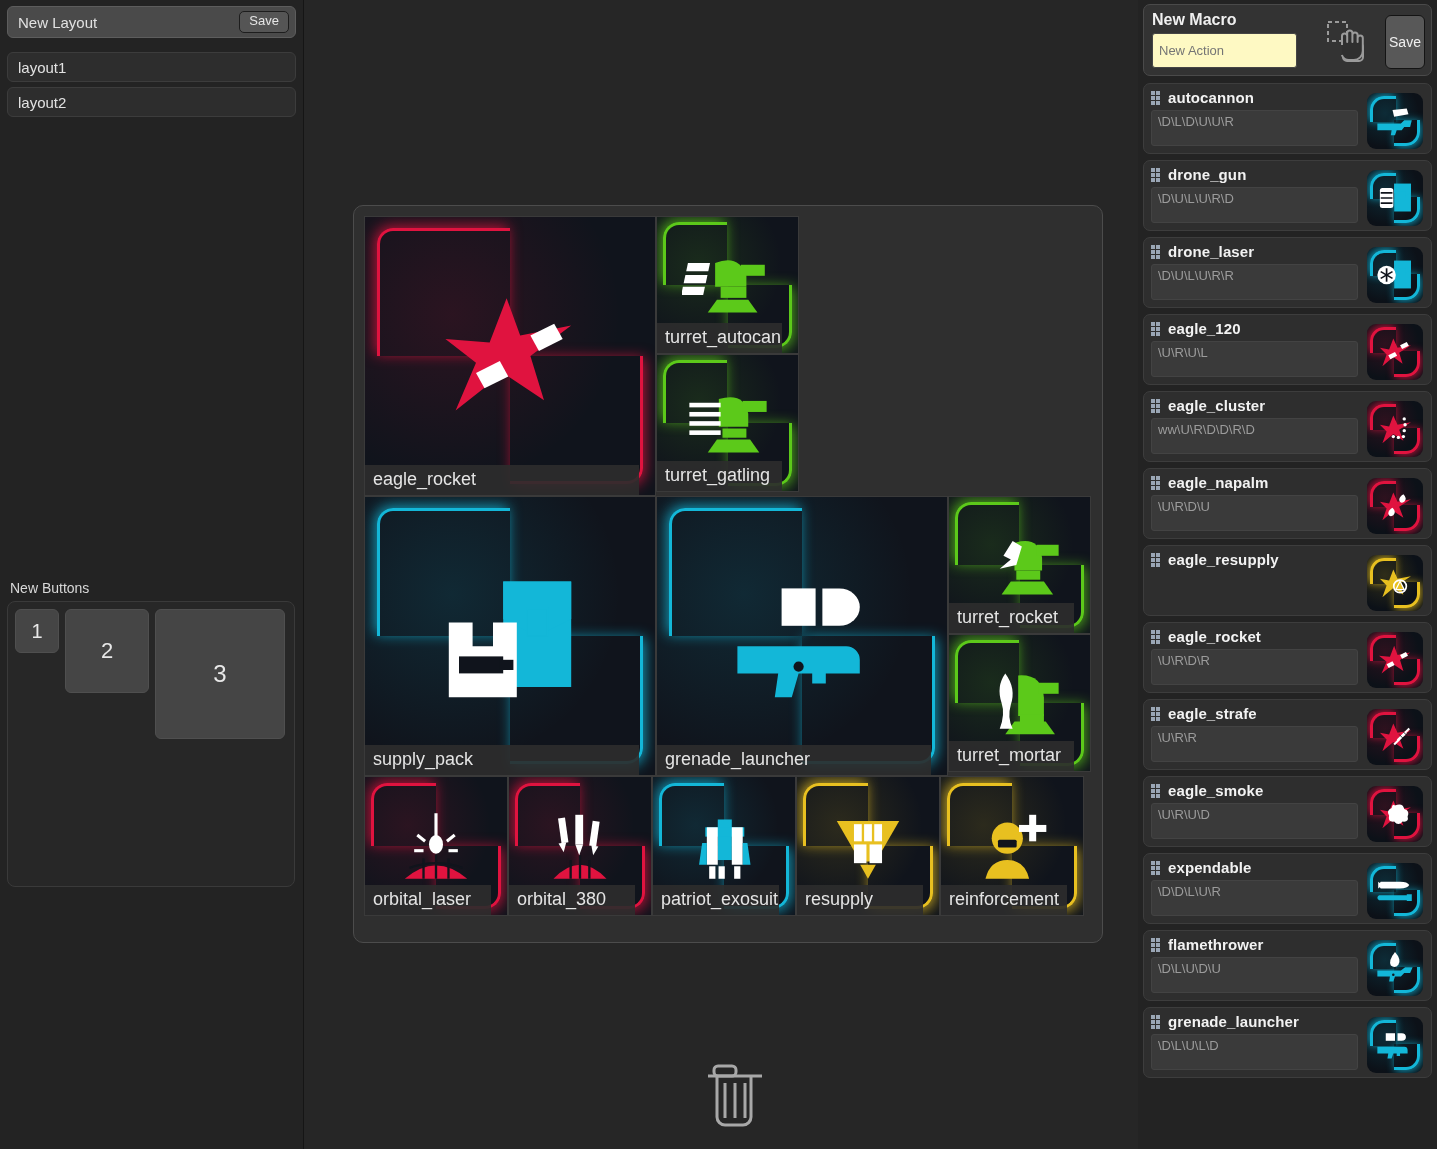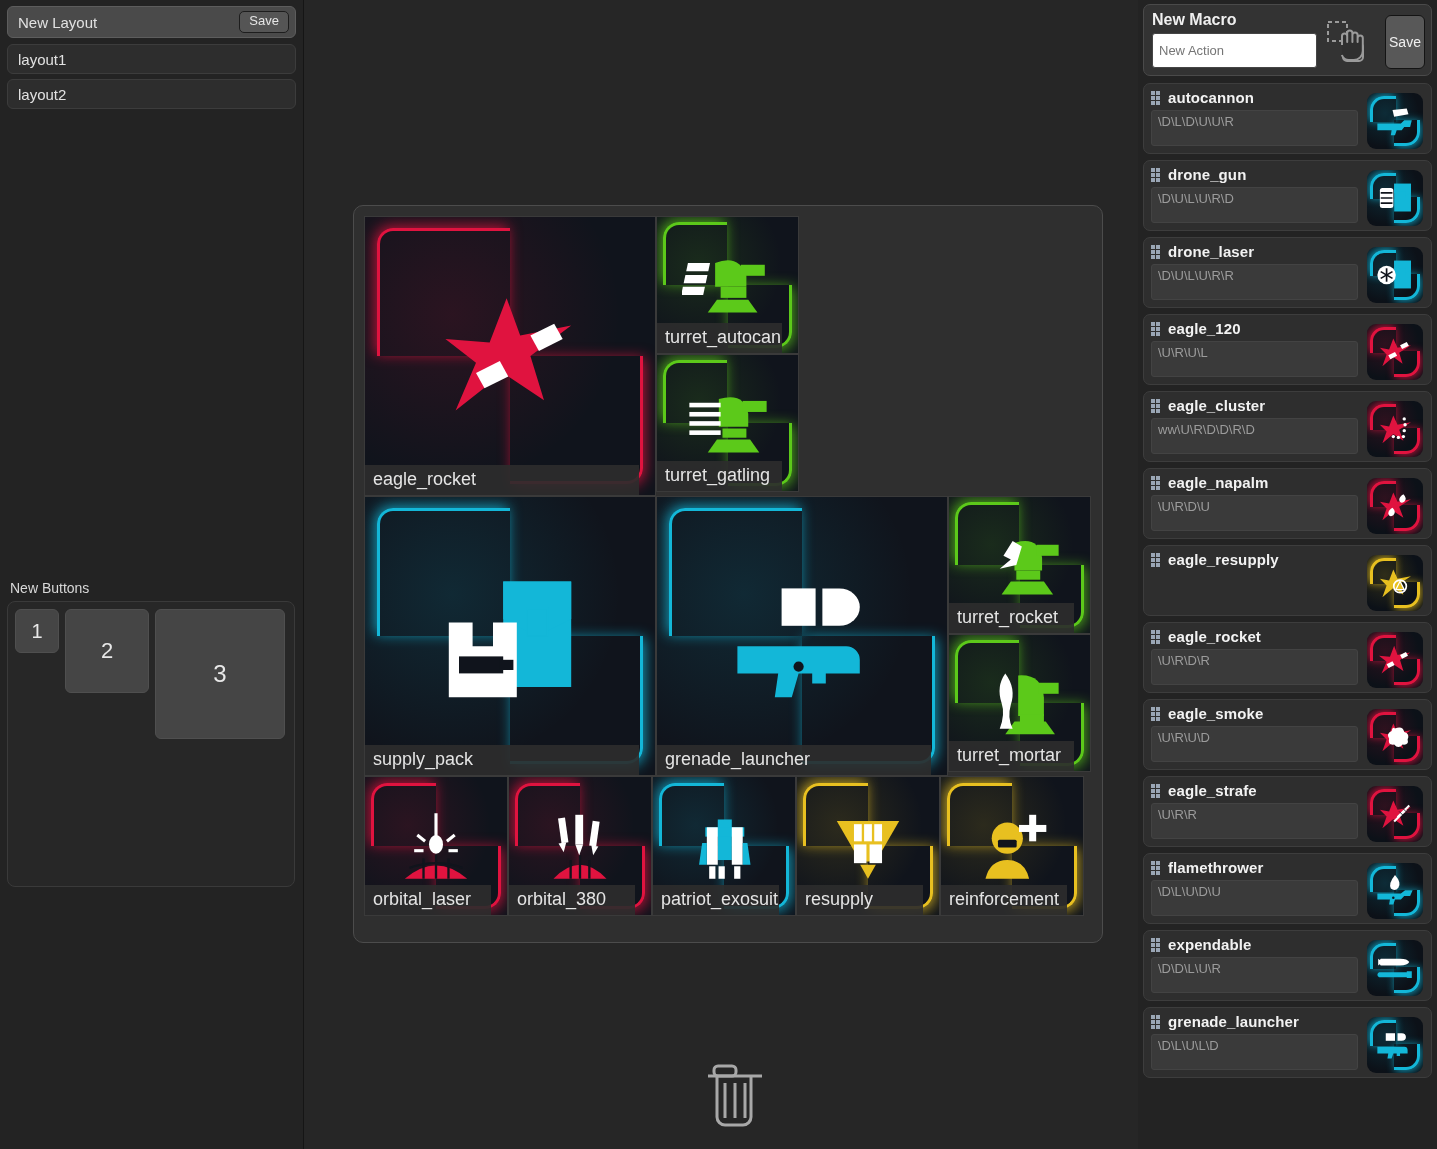--- a/index.html
+++ b/index.html
@@ -20,21 +20,21 @@
     padding:6px 7px 0 7px;
     position:relative;
   }
   .layout-new-row{
     height:32px;
     background:#4a4a4a;
     border:1px solid #5d5d5d;
     border-radius:6px;
     display:flex; align-items:center;
     padding:0 6px 0 10px;
-    margin-bottom:6px;
+    margin-bottom:14px;
   }
   .layout-new-title{
     flex:1;
     color:#e2e2e2;
     font-size:15px;
   }
   .save-btn{
     background:#555; color:#e6e6e6;
     border:1px solid #1d1d1d;
     border-radius:5px;
@@ -174,22 +174,22 @@
     padding:6px 8px 8px 8px;
     margin-bottom:7px;
     position:relative;
     height:72px;
   }
   .macro-new-title{
     color:#f0f0f0; font-size:16px; font-weight:bold;
     margin-bottom:4px;
   }
   .macro-new-input{
-    width:165px; height:35px;
-    background:#ffffff;
+    width:145px; height:35px;
+    background:#fef9c3;
     border:1px solid #454545;
     border-radius:3px;
     color:#8d8d8d;
     font-size:13px;
     padding:4px 6px;
   }
   .drag-target{
     position:absolute;
     right:60px; top:14px;
     width:46px; height:46px;
@@ -780,45 +780,20 @@
       <div class="macro-row">
         <div class="macro-head">
        <span class="dots">
          <i></i>
             <i></i>
             <i></i>
             <i></i>
             <i></i>
             <i></i>
        </span>
-       <span class="macro-name">eagle_smoke</span>
-     </div>
-     <div class="macro-seq">\U\R\U\D</div>
-     <div class="macro-icon">
-       <div class="bgglow" style="position:absolute;inset:0;background:radial-gradient(circle at 32% 36%, rgba(224,19,63,0.16) 0%, rgba(0,0,0,0) 65%);"></div>
-       <span class="glowTL" style="border-color:#e0133f transparent transparent #e0133f;box-shadow:-1px -1px 8px rgba(224,19,63,0.85);"></span>
-       <span class="glowBR" style="border-color:transparent #e0133f #e0133f transparent;box-shadow:1px 1px 8px rgba(224,19,63,0.85);"></span>
-       <span class="ctr">
-            <svg class="icon-svg" width="42" height="42" viewBox="0 0 100 100">
-              <path d="M46 18 L36 44 L14 40 L30 56 L20 84 L46 62 L70 78 L60 52 L88 34 L56 40 Z" fill="#e0133f"></path>
-        <path d="M50 30 q18 -8 22 8 q14 4 8 18 q4 14 -12 12 q-10 12 -20 0 q-16 2 -12 -14 q-8 -12 6 -18 q2 -12 8 -6 z" fill="#ffffff"></path>
-            </svg>
-          </span>
-     </div>
-      </div>
-      <div class="macro-row">
-        <div class="macro-head">
-       <span class="dots">
-         <i></i>
-            <i></i>
-            <i></i>
-            <i></i>
-            <i></i>
-            <i></i>
-       </span>
        <span class="macro-name">eagle_strafe</span>
      </div>
      <div class="macro-seq">\U\R\R</div>
      <div class="macro-icon">
        <div class="bgglow" style="position:absolute;inset:0;background:radial-gradient(circle at 32% 36%, rgba(224,19,63,0.16) 0%, rgba(0,0,0,0) 65%);"></div>
        <span class="glowTL" style="border-color:#e0133f transparent transparent #e0133f;box-shadow:-1px -1px 8px rgba(224,19,63,0.85);"></span>
        <span class="glowBR" style="border-color:transparent #e0133f #e0133f transparent;box-shadow:1px 1px 8px rgba(224,19,63,0.85);"></span>
        <span class="ctr">
             <svg class="icon-svg" width="42" height="42" viewBox="0 0 100 100">
               <path d="M46 18 L36 44 L14 40 L30 56 L20 84 L46 62 L70 78 L60 52 L88 34 L56 40 Z" fill="#e0133f"></path>
@@ -837,32 +812,31 @@
       <div class="macro-row">
         <div class="macro-head">
        <span class="dots">
          <i></i>
             <i></i>
             <i></i>
             <i></i>
             <i></i>
             <i></i>
        </span>
-       <span class="macro-name">flamethrower</span>
-     </div>
-     <div class="macro-seq">\D\L\U\D\U</div>
-     <div class="macro-icon">
-       <div class="bgglow" style="position:absolute;inset:0;background:radial-gradient(circle at 32% 36%, rgba(19,183,216,0.16) 0%, rgba(0,0,0,0) 65%);"></div>
-       <span class="glowTL" style="border-color:#13b7d8 transparent transparent #13b7d8;box-shadow:-1px -1px 8px rgba(19,183,216,0.85);"></span>
-       <span class="glowBR" style="border-color:transparent #13b7d8 #13b7d8 transparent;box-shadow:1px 1px 8px rgba(19,183,216,0.85);"></span>
-       <span class="ctr">
-            <svg class="icon-svg" width="42" height="42" viewBox="0 0 100 100">
-              <path d="M50 12 q16 18 8 30 q-8 10 -18 2 q-6 -12 10 -32 z" fill="#ffffff"></path>
-        <path d="M8 56 h56 l10 -8 h18 l-6 14 h-14 l-8 8 h-14 l-4 12 h-10 l2 -12 h-30 z" fill="#13b7d8"></path>
-        <circle cx="46" cy="66" r="3" fill="#10141c"></circle>
+       <span class="macro-name">eagle_smoke</span>
+     </div>
+     <div class="macro-seq">\U\R\U\D</div>
+     <div class="macro-icon">
+       <div class="bgglow" style="position:absolute;inset:0;background:radial-gradient(circle at 32% 36%, rgba(224,19,63,0.16) 0%, rgba(0,0,0,0) 65%);"></div>
+       <span class="glowTL" style="border-color:#e0133f transparent transparent #e0133f;box-shadow:-1px -1px 8px rgba(224,19,63,0.85);"></span>
+       <span class="glowBR" style="border-color:transparent #e0133f #e0133f transparent;box-shadow:1px 1px 8px rgba(224,19,63,0.85);"></span>
+       <span class="ctr">
+            <svg class="icon-svg" width="42" height="42" viewBox="0 0 100 100">
+              <path d="M46 18 L36 44 L14 40 L30 56 L20 84 L46 62 L70 78 L60 52 L88 34 L56 40 Z" fill="#e0133f"></path>
+        <path d="M50 30 q18 -8 22 8 q14 4 8 18 q4 14 -12 12 q-10 12 -20 0 q-16 2 -12 -14 q-8 -12 6 -18 q2 -12 8 -6 z" fill="#ffffff"></path>
             </svg>
           </span>
      </div>
       </div>
       <div class="macro-row">
         <div class="macro-head">
        <span class="dots">
          <i></i>
             <i></i>
             <i></i>
@@ -890,29 +864,55 @@
       <div class="macro-row">
         <div class="macro-head">
        <span class="dots">
          <i></i>
             <i></i>
             <i></i>
             <i></i>
             <i></i>
             <i></i>
        </span>
-       <span class="macro-name">grenade_launcher</span>
-     </div>
-     <div class="macro-seq">\D\L\U\L\D</div>
+       <span class="macro-name">flamethrower</span>
+     </div>
+     <div class="macro-seq">\D\L\U\D\U</div>
      <div class="macro-icon">
        <div class="bgglow" style="position:absolute;inset:0;background:radial-gradient(circle at 32% 36%, rgba(19,183,216,0.16) 0%, rgba(0,0,0,0) 65%);"></div>
        <span class="glowTL" style="border-color:#13b7d8 transparent transparent #13b7d8;box-shadow:-1px -1px 8px rgba(19,183,216,0.85);"></span>
        <span class="glowBR" style="border-color:transparent #13b7d8 #13b7d8 transparent;box-shadow:1px 1px 8px rgba(19,183,216,0.85);"></span>
        <span class="ctr">
             <svg class="icon-svg" width="42" height="42" viewBox="0 0 100 100">
+              <path d="M50 12 q16 18 8 30 q-8 10 -18 2 q-6 -12 10 -32 z" fill="#ffffff"></path>
+        <path d="M8 56 h56 l10 -8 h18 l-6 14 h-14 l-8 8 h-14 l-4 12 h-10 l2 -12 h-30 z" fill="#13b7d8"></path>
+        <circle cx="46" cy="66" r="3" fill="#10141c"></circle>
+            </svg>
+          </span>
+     </div>
+      </div>
+      <div class="macro-row">
+        <div class="macro-head">
+       <span class="dots">
+         <i></i>
+            <i></i>
+            <i></i>
+            <i></i>
+            <i></i>
+            <i></i>
+       </span>
+       <span class="macro-name">grenade_launcher</span>
+     </div>
+     <div class="macro-seq">\D\L\U\L\D</div>
+     <div class="macro-icon">
+       <div class="bgglow" style="position:absolute;inset:0;background:radial-gradient(circle at 32% 36%, rgba(19,183,216,0.16) 0%, rgba(0,0,0,0) 65%);"></div>
+       <span class="glowTL" style="border-color:#13b7d8 transparent transparent #13b7d8;box-shadow:-1px -1px 8px rgba(19,183,216,0.85);"></span>
+       <span class="glowBR" style="border-color:transparent #13b7d8 #13b7d8 transparent;box-shadow:1px 1px 8px rgba(19,183,216,0.85);"></span>
+       <span class="ctr">
+            <svg class="icon-svg" width="42" height="42" viewBox="0 0 100 100">
               <rect x="28" y="22" width="22" height="18" fill="#ffffff"></rect>
         <path d="M56 22 h10 a10 9 0 0 1 0 18 h-10 z" fill="#ffffff"></path>
         <path d="M8 54 h64 a8 8 0 0 1 8 8 v8 h-18 v6 h-8 v-6 h-8 l-4 12 h-10 l2 -12 h-26 z" fill="#13b7d8"></path>
             </svg>
           </span>
      </div>
       </div>
     </div>
 </div>
 

